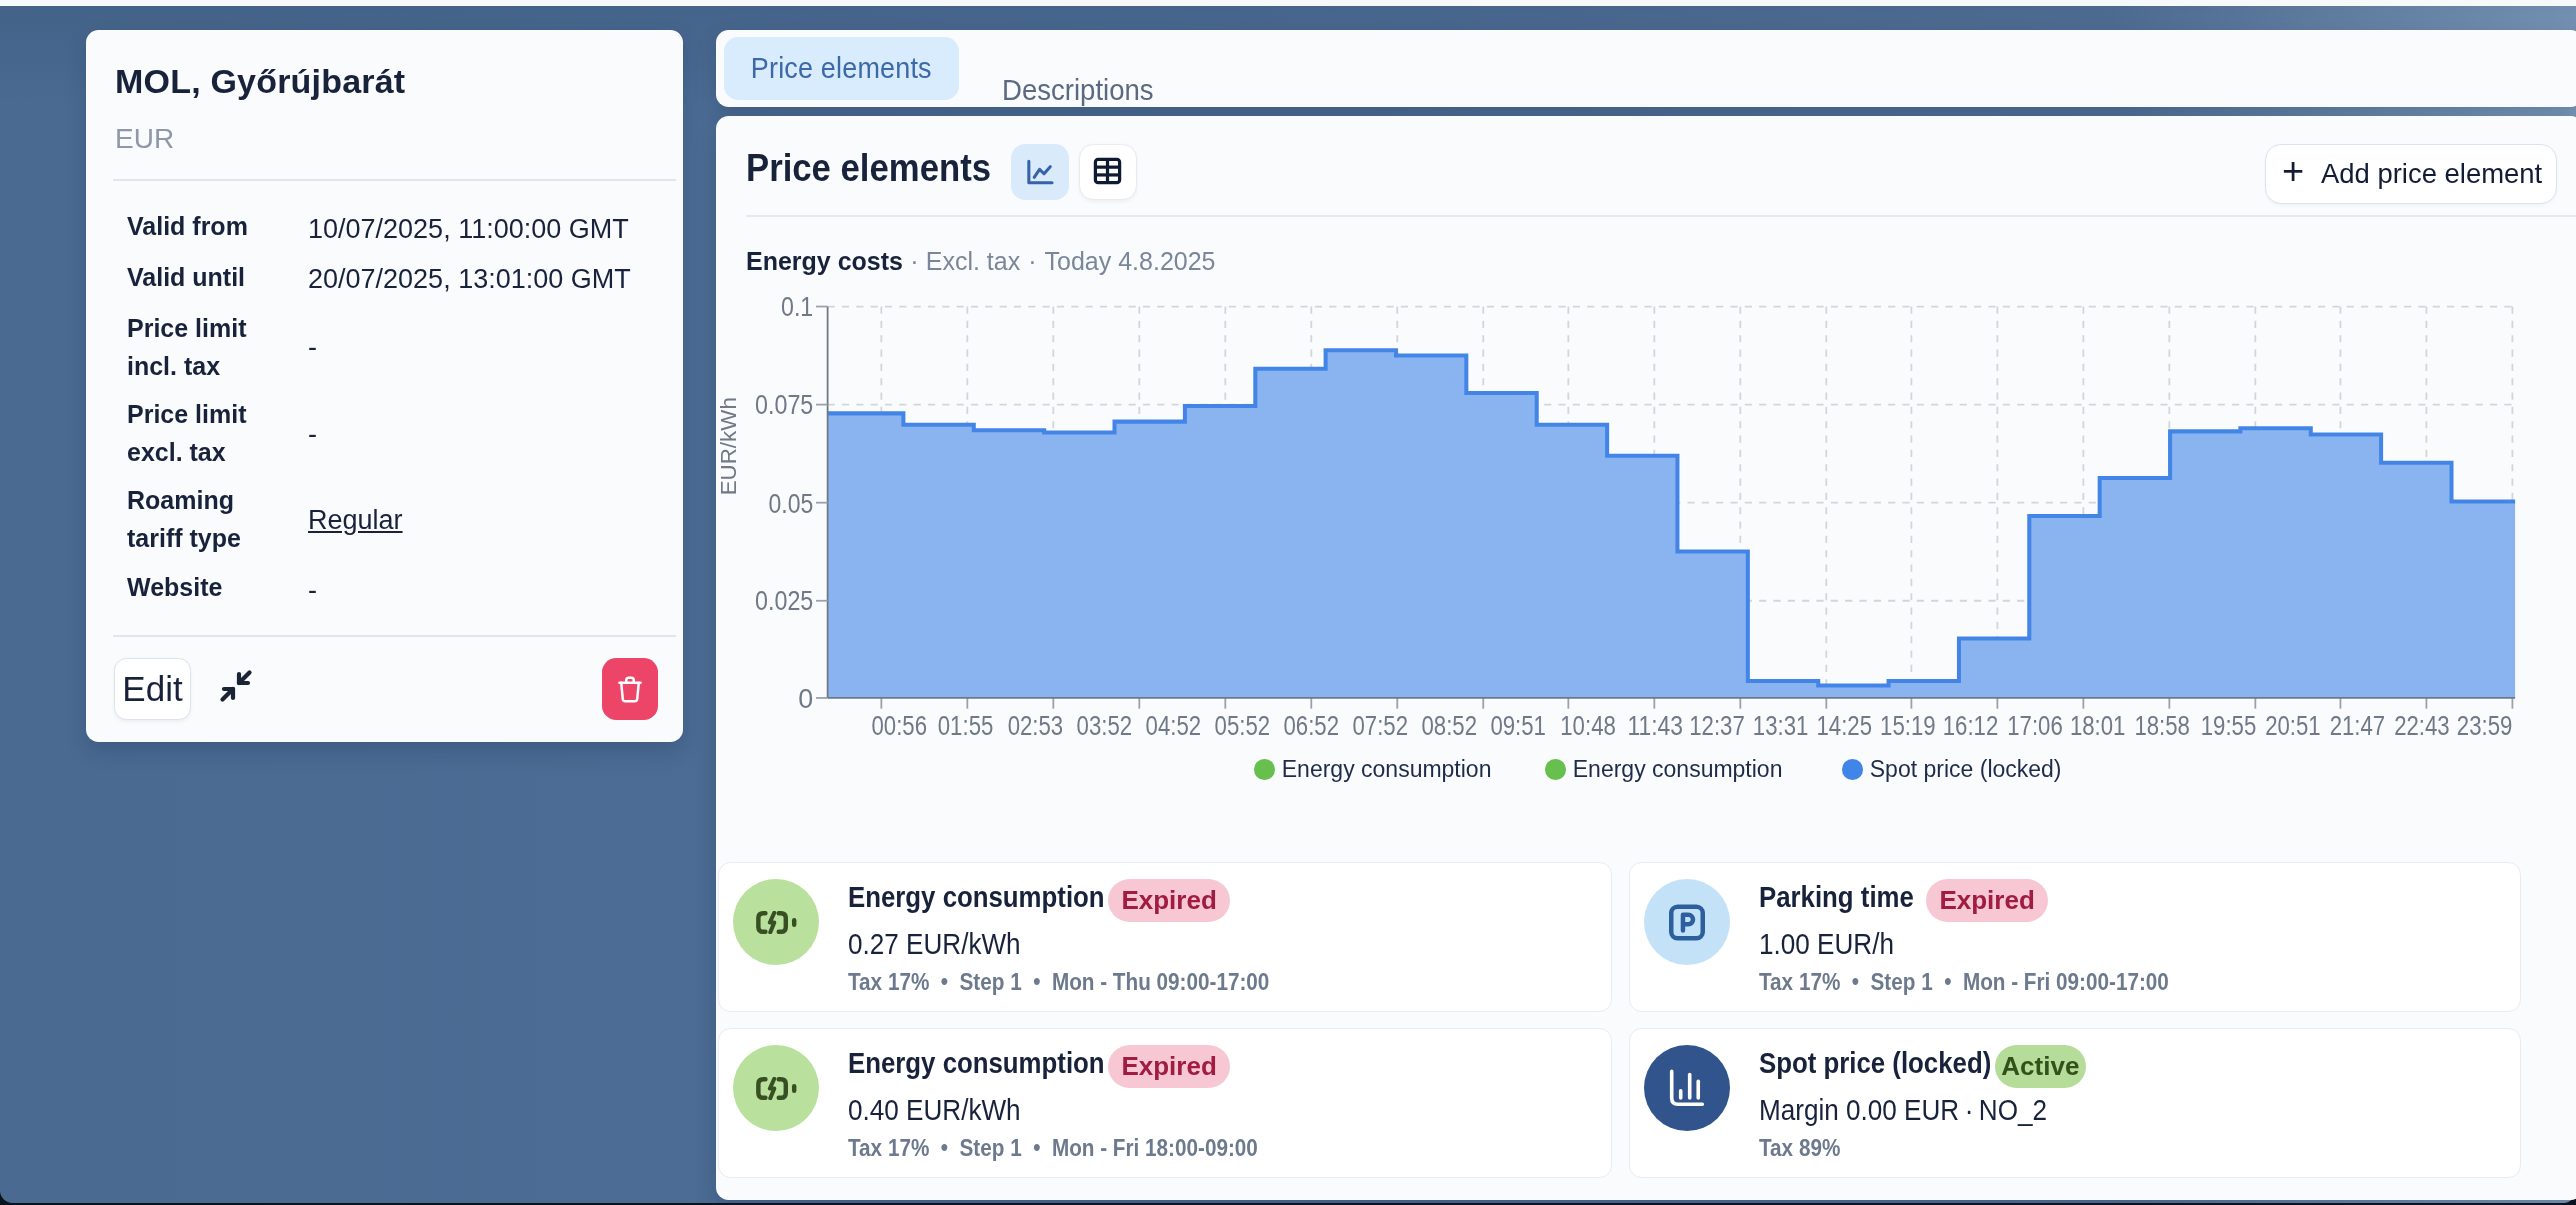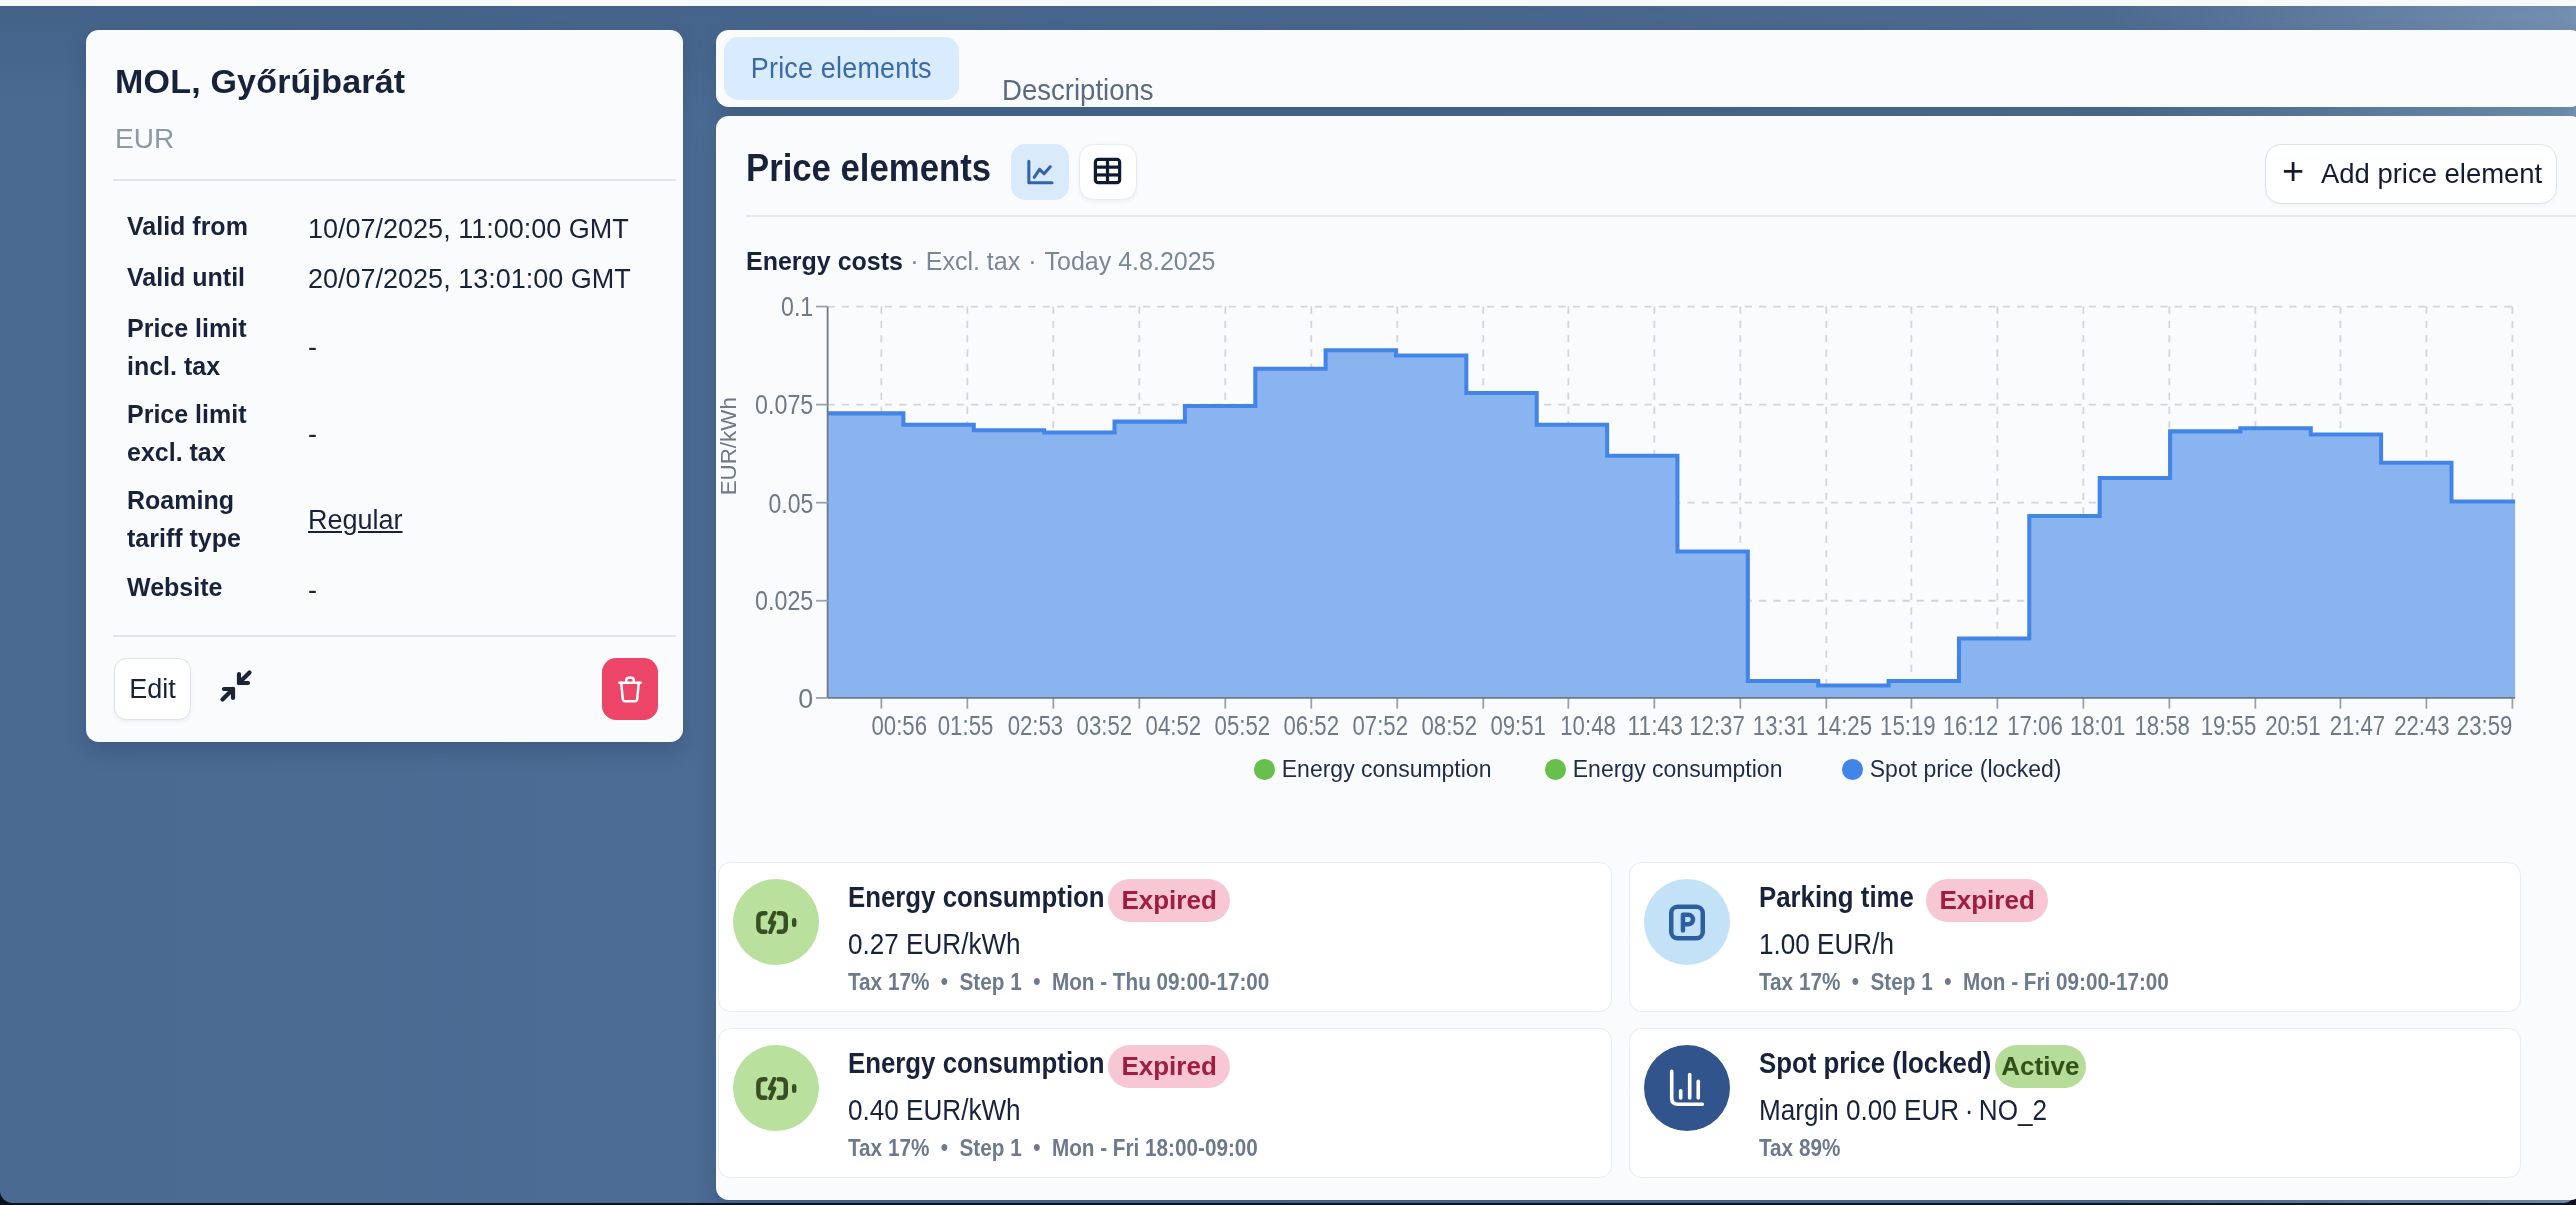--- a/index.html
+++ b/index.html
@@ -15,21 +15,21 @@
 
   
   .leftcard { left:57px; top:30px; width:597px; height:712px; }
   .lc-title { position:absolute; left:29px; top:32px; font-size:34px; font-weight:700; color:#18233b; letter-spacing:0.2px; }
   .lc-eur { position:absolute; left:29px; top:93px; font-size:28px; color:#8e98a8; }
   .lc-div1 { position:absolute; left:27px; top:149px; width:563px; height:1.8px; background:#e2e6ec; }
   .lc-div2 { position:absolute; left:27px; top:605px; width:563px; height:1.8px; background:#e2e6ec; }
   .lrow { position:absolute; font-size:25px; line-height:38px; font-weight:700; color:#18233b; }
   .lval { position:absolute; font-size:27px; line-height:38px; color:#18233b; }
   .editbtn { position:absolute; left:28px; top:628px; width:77px; height:62px; background:#ffffff;
-    border:1.8px solid #dde3ec; border-radius:12.5px; font-size:27px; color:#18233b;
+    border:1.8px solid #dde3ec; border-radius:12.5px; font-size:35px; color:#18233b;
     display:flex; align-items:center; justify-content:center; box-shadow:0 1.8px 3.6px rgba(20,40,80,.06); }
   .collapseic { position:absolute; left:132px; top:638px; }
   .delbtn { position:absolute; left:516px; top:628px; width:56px; height:62px; background:#ec4568;
     border-radius:14.3px; display:flex; align-items:center; justify-content:center; }
 
   
   .tabs { left:687px; top:30px; width:1867px; height:77px; }
   .tabpill { position:absolute; left:8px; top:7.2px; width:235px; height:63px; background:#d9ecfd;
     border-radius:14.3px; display:flex; align-items:center; justify-content:center;
     font-size:29px; color:#3c69a8; letter-spacing:0.2px; }

